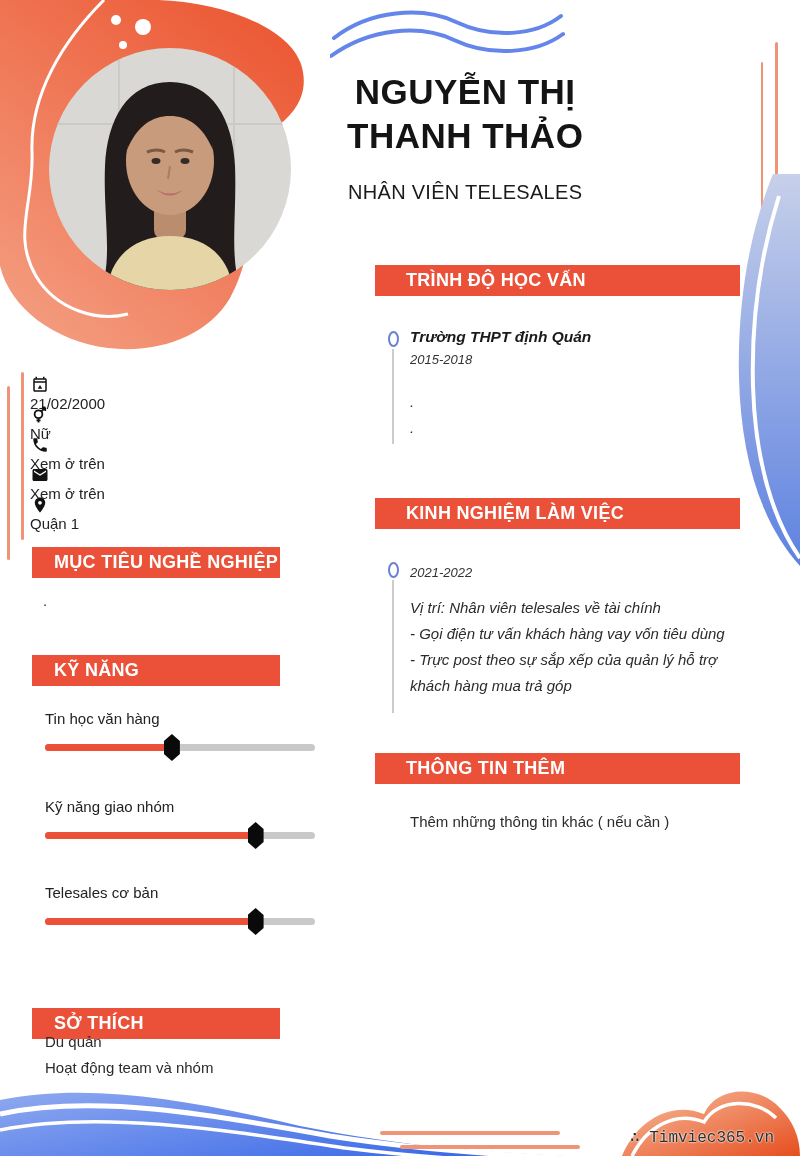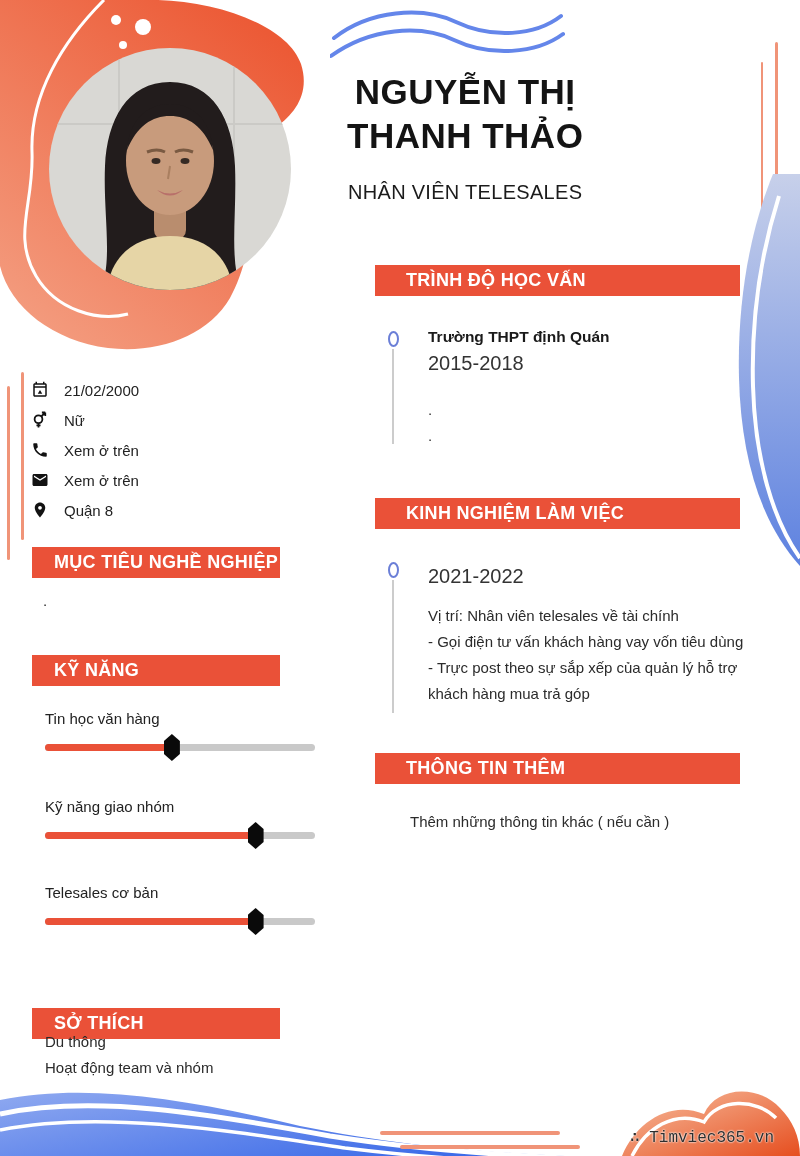--- a/index.html
+++ b/index.html
@@ -20,33 +20,33 @@
   .jobtitle{position:absolute;left:348px;top:181px;font-size:20px;color:#1b1b1b;letter-spacing:.3px;}
 
   
   .bar{position:absolute;height:31px;background:#EA5138;color:#fff;font-weight:700;
        font-size:18px;line-height:31px;padding-left:22px;box-sizing:border-box;letter-spacing:.3px;}
   .bar-left{left:32px;width:248px;}
   .bar-right{left:375px;width:365px;padding-left:31px;}
 
   
   .contact{position:absolute;left:30px;top:375px;width:280px;}
-  .contact .row{height:30px;display:flex;align-items:center;}
+  .contact .row{height:30px;display:flex;flex-direction:column;}
   .contact .ic{width:20px;height:20px;flex:0 0 20px;margin-right:14px;display:flex;
                align-items:center;justify-content:center;}
   .contact .val{font-size:15px;color:#222;}
 
   
   .entry{position:absolute;left:375px;width:365px;}
   .tl-dot{position:absolute;left:13px;top:3px;width:7px;height:12px;border:2px solid #6B7FD7;
           border-radius:50%;background:#fff;}
   .tl-line{position:absolute;left:17px;top:21px;width:2px;background:#ccc;}
-  .entry .body{margin-left:53px;}
+  .entry .body{margin-left:35px;font-style:italic;}
   .entry .etitle{font-size:15.5px;font-weight:700;color:#1a1a1a;}
-  .entry .eyears{font-size:20px;color:#333;margin-top:6px;}
+  .entry .eyears{font-size:13px;color:#333;margin-top:6px;}
   .entry .edot{font-size:15px;color:#333;}
   .details{font-size:15px;color:#2b2b2b;line-height:26px;margin-top:15px;width:332px;}
   .details div{min-height:26px;}
 
   .plain-text{position:absolute;font-size:15px;color:#2b2b2b;}
 
   
   .skill{position:absolute;left:45px;width:270px;height:60px;}
   .skill-label{font-size:15px;color:#222;}
   .slider{position:absolute;left:0;top:24px;width:270px;height:27px;}
@@ -163,21 +163,21 @@
           </svg>
       </span>
       <span class="val">Xem ở trên</span>
     </div>
     <div class="row">
       <span class="ic">
         <svg width="18" height="18" viewBox="0 0 24 24" fill="#121212">
             <path d="M12 2C8.13 2 5 5.13 5 9c0 5.25 7 13 7 13s7-7.75 7-13c0-3.87-3.13-7-7-7zm0 9.5c-1.38 0-2.5-1.12-2.5-2.5S10.62 6.5 12 6.5s2.5 1.12 2.5 2.5-1.12 2.5-2.5 2.5z"></path>
           </svg>
       </span>
-      <span class="val">Quận 8</span>
+      <span class="val">Quận 1</span>
     </div>
   </div>
 
   <div class="bar bar-right" style="top:265px">
     <span>TRÌNH ĐỘ HỌC VẤN</span>
   </div>
   <div class="entry" style="top:328px">
     <div class="tl-dot"></div>
     <div class="tl-line" style="height:95px"></div>
     <div class="body">
@@ -239,21 +239,21 @@
     <div class="slider">
       <div class="slider-track"></div>
       <div class="slider-fill" style="width: 78%;"></div>
       <div class="slider-handle" style="left: 78%;"></div>
     </div>
   </div>
 
   <div class="bar bar-left" style="top:1008px">
     <span>SỞ THÍCH</span>
   </div>
-  <div class="plain-text" style="left:45px;top:1033px">Du thông</div>
+  <div class="plain-text" style="left:45px;top:1033px">Du quản</div>
   <div class="plain-text" style="left:45px;top:1059px">Hoạt động team và nhóm</div>
 
   <svg class="abs" style="left:0;top:1092px" width="565" height="64" viewBox="0 0 565 64">
     <defs>
       <linearGradient id="gWave" x1="0" y1="0" x2="1" y2="0.6">
         <stop offset="0" stop-color="#8FA9F0"></stop>
           <stop offset="1" stop-color="#3E6CE8"></stop>
       </linearGradient>
     </defs>
     <path d="M0,8 C 90,-10 190,8 300,34 C 400,54 480,60 565,64 L0,64 Z" fill="url(#gWave)"></path>

